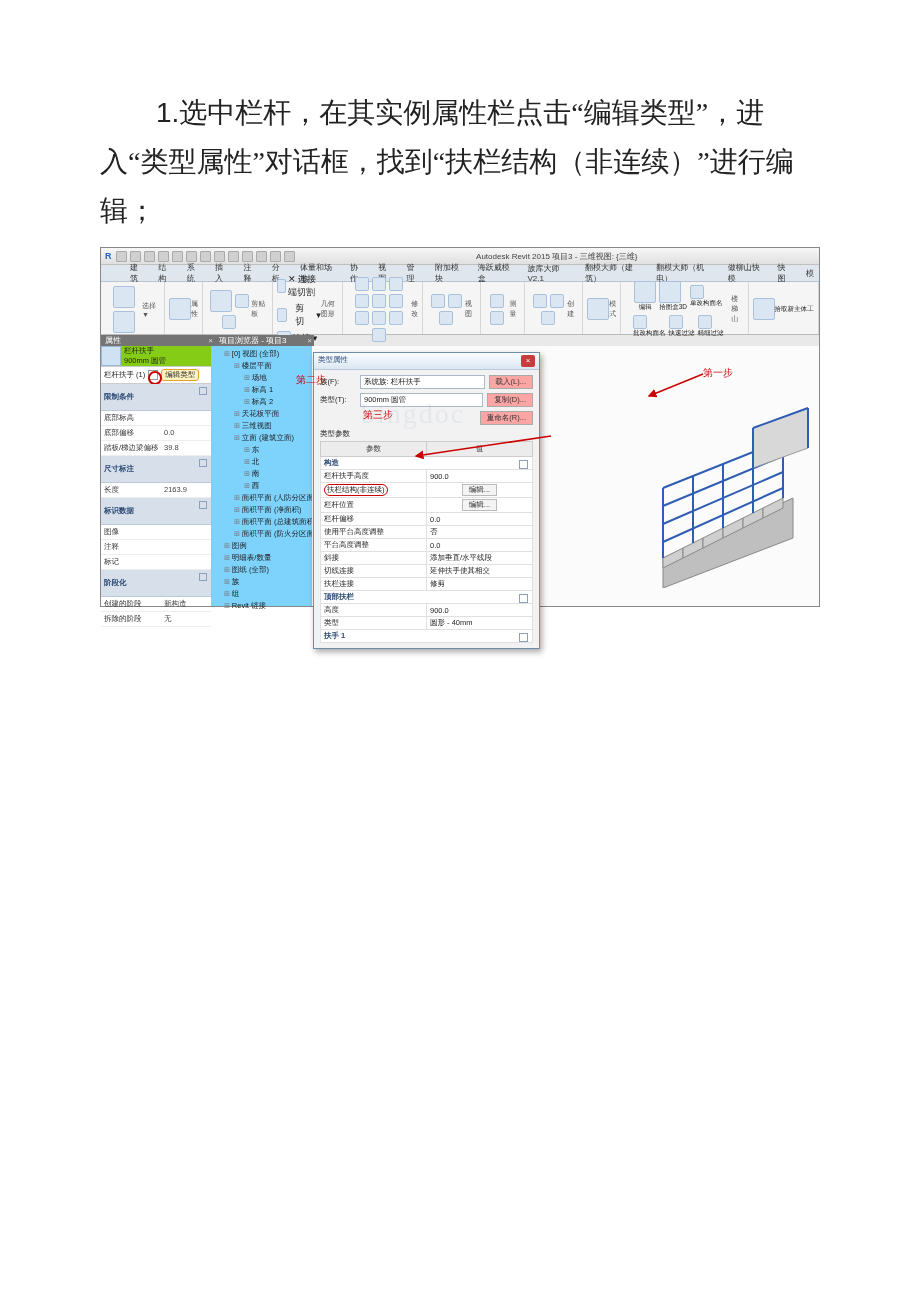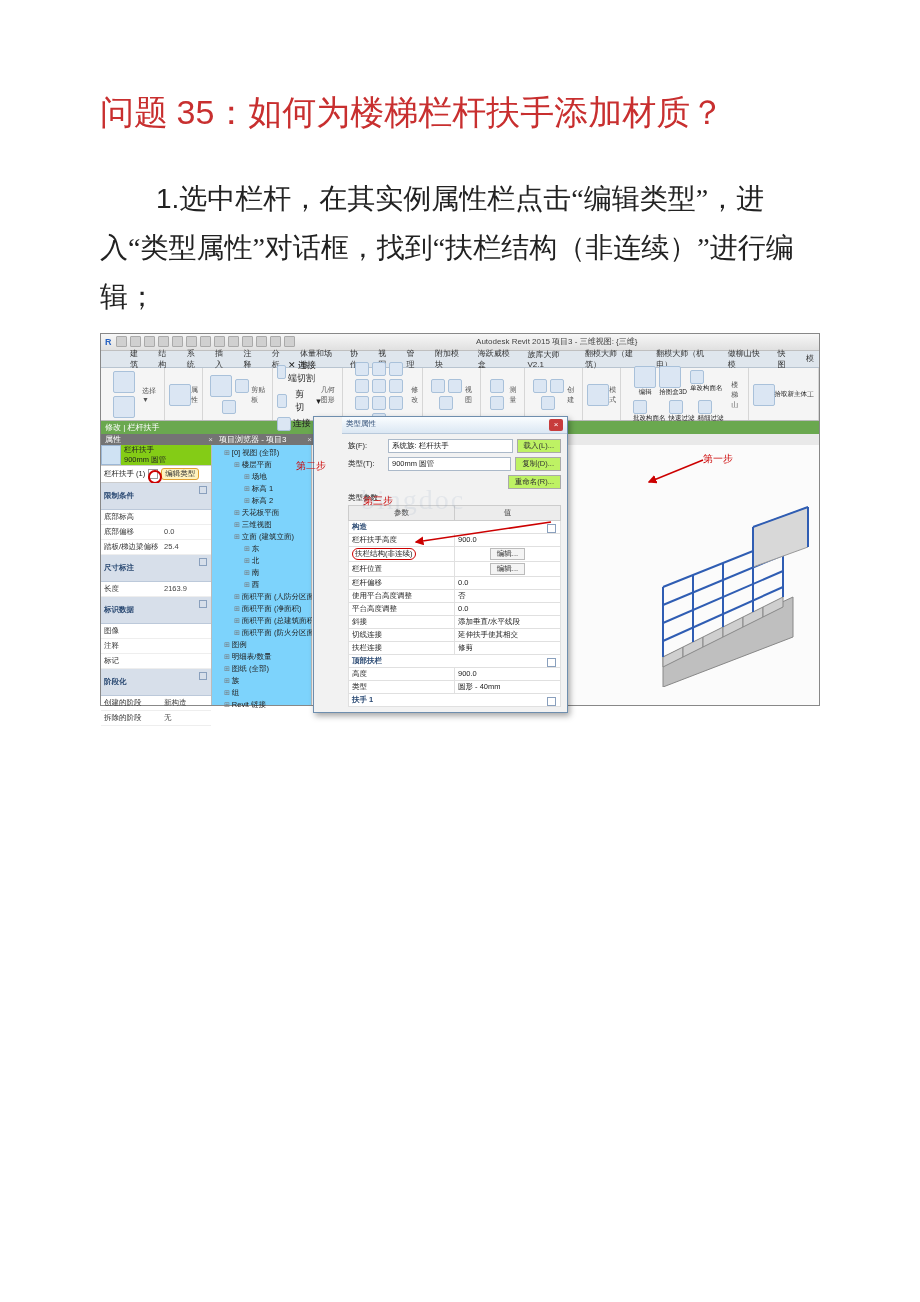--- a/index.html
+++ b/index.html
@@ -275,27 +275,26 @@
     top: 22px;
     width: 170px;
     height: 220px;
   }
   .rv-stair svg { width: 100%; height: 100%; }
 
   
   .rv-dialog {
     position: absolute;
     left: 212px;
-    top: 82px;
+    top: 104px;
     width: 225px;
     background: #f2f2f2;
     border: 1px solid #6e8eae;
     box-shadow: 2px 3px 6px rgba(0,0,0,.35);
     font-size: 7.5px;
-    padding-left: 28px;
   }
   .rv-dialog .dlg-title {
     background: linear-gradient(#fafdff,#dbe7f3);
     padding: 2px 4px;
     color: #2b4a73;
     border-bottom: 1px solid #b8c9db;
     display: flex;
     justify-content: space-between;
   }
   .rv-dialog .dlg-x {
@@ -318,21 +317,21 @@
   }
   .dlg-row .lbl { width: 36px; }
   .dlg-row .inp {
     flex: 1;
     background: #fff;
     border: 1px solid #abb9c9;
     padding: 1px 3px;
     color: #222;
   }
   .dlg-btn {
-    background: #bef264;
+    background: #fca5a5;
     border: 1px solid #aaa;
     padding: 1px 6px;
     color: #333;
   }
   .dlg-sect {
     background: #d3dbe6;
     color: #2b4a73;
     padding: 1px 3px;
     font-weight: bold;
     border: 1px solid #b9c6d6;
@@ -388,23 +387,20 @@
   .arrow-red {
     position: absolute;
     pointer-events: none;
   }
 
 </style>
 </head>
 <body>
 
 <div class="page">
-  <div class="title">
-    <span>问题 </span><span class="num">35</span><span>：</span><span>如何为楼梯栏杆扶手添加材质？</span>
-  </div>
 
   <p class="para">
     <span class="en">1.</span><span>选中栏杆，在其实例属性栏点击“编辑类型”，进入“类型属性”对话框，找到“扶栏结构（非连续）”进行编辑；</span>
   </p>
 
   <div class="screenshot">
     <div class="revit">
 
       <div class="rv-titlebar">
         <span class="logo">R</span>
@@ -558,21 +554,20 @@
         </div>
         <div class="rv-panel">
           <div class="icons">
               <div class="ic ic-big"></div>
             </div>
           <div style="font-size:6.5px;white-space:nowrap">拾取新主体</div>
           <div class="lbl">工</div>
         </div>
       </div>
 
-      <div class="rv-green">修改 | 栏杆扶手</div>
 
       <div style="display:flex">
         <div class="rv-gray" style="width:110px">
           <span>属性</span>
           <span class="x">×</span>
         </div>
         <div class="rv-gray" style="width:95px;position:relative">
           <span>项目浏览器 - 项目3</span>
           <span class="x">×</span>
         </div>
@@ -598,21 +593,21 @@
               <div class="rv-prop-row">
                 <span class="k">底部标高</span>
                 <span class="v"></span>
               </div>
               <div class="rv-prop-row">
                 <span class="k">底部偏移</span>
                 <span class="v">0.0</span>
               </div>
               <div class="rv-prop-row">
                 <span class="k">踏板/梯边梁偏移</span>
-                <span class="v">25.4</span>
+                <span class="v">39.8</span>
               </div>
               <div class="rv-prop-grp">尺寸标注</div>
               <div class="rv-prop-row">
                 <span class="k">长度</span>
                 <span class="v">2163.9</span>
               </div>
               <div class="rv-prop-grp">标识数据</div>
               <div class="rv-prop-row">
                 <span class="k">图像</span>
                 <span class="v"></span>

